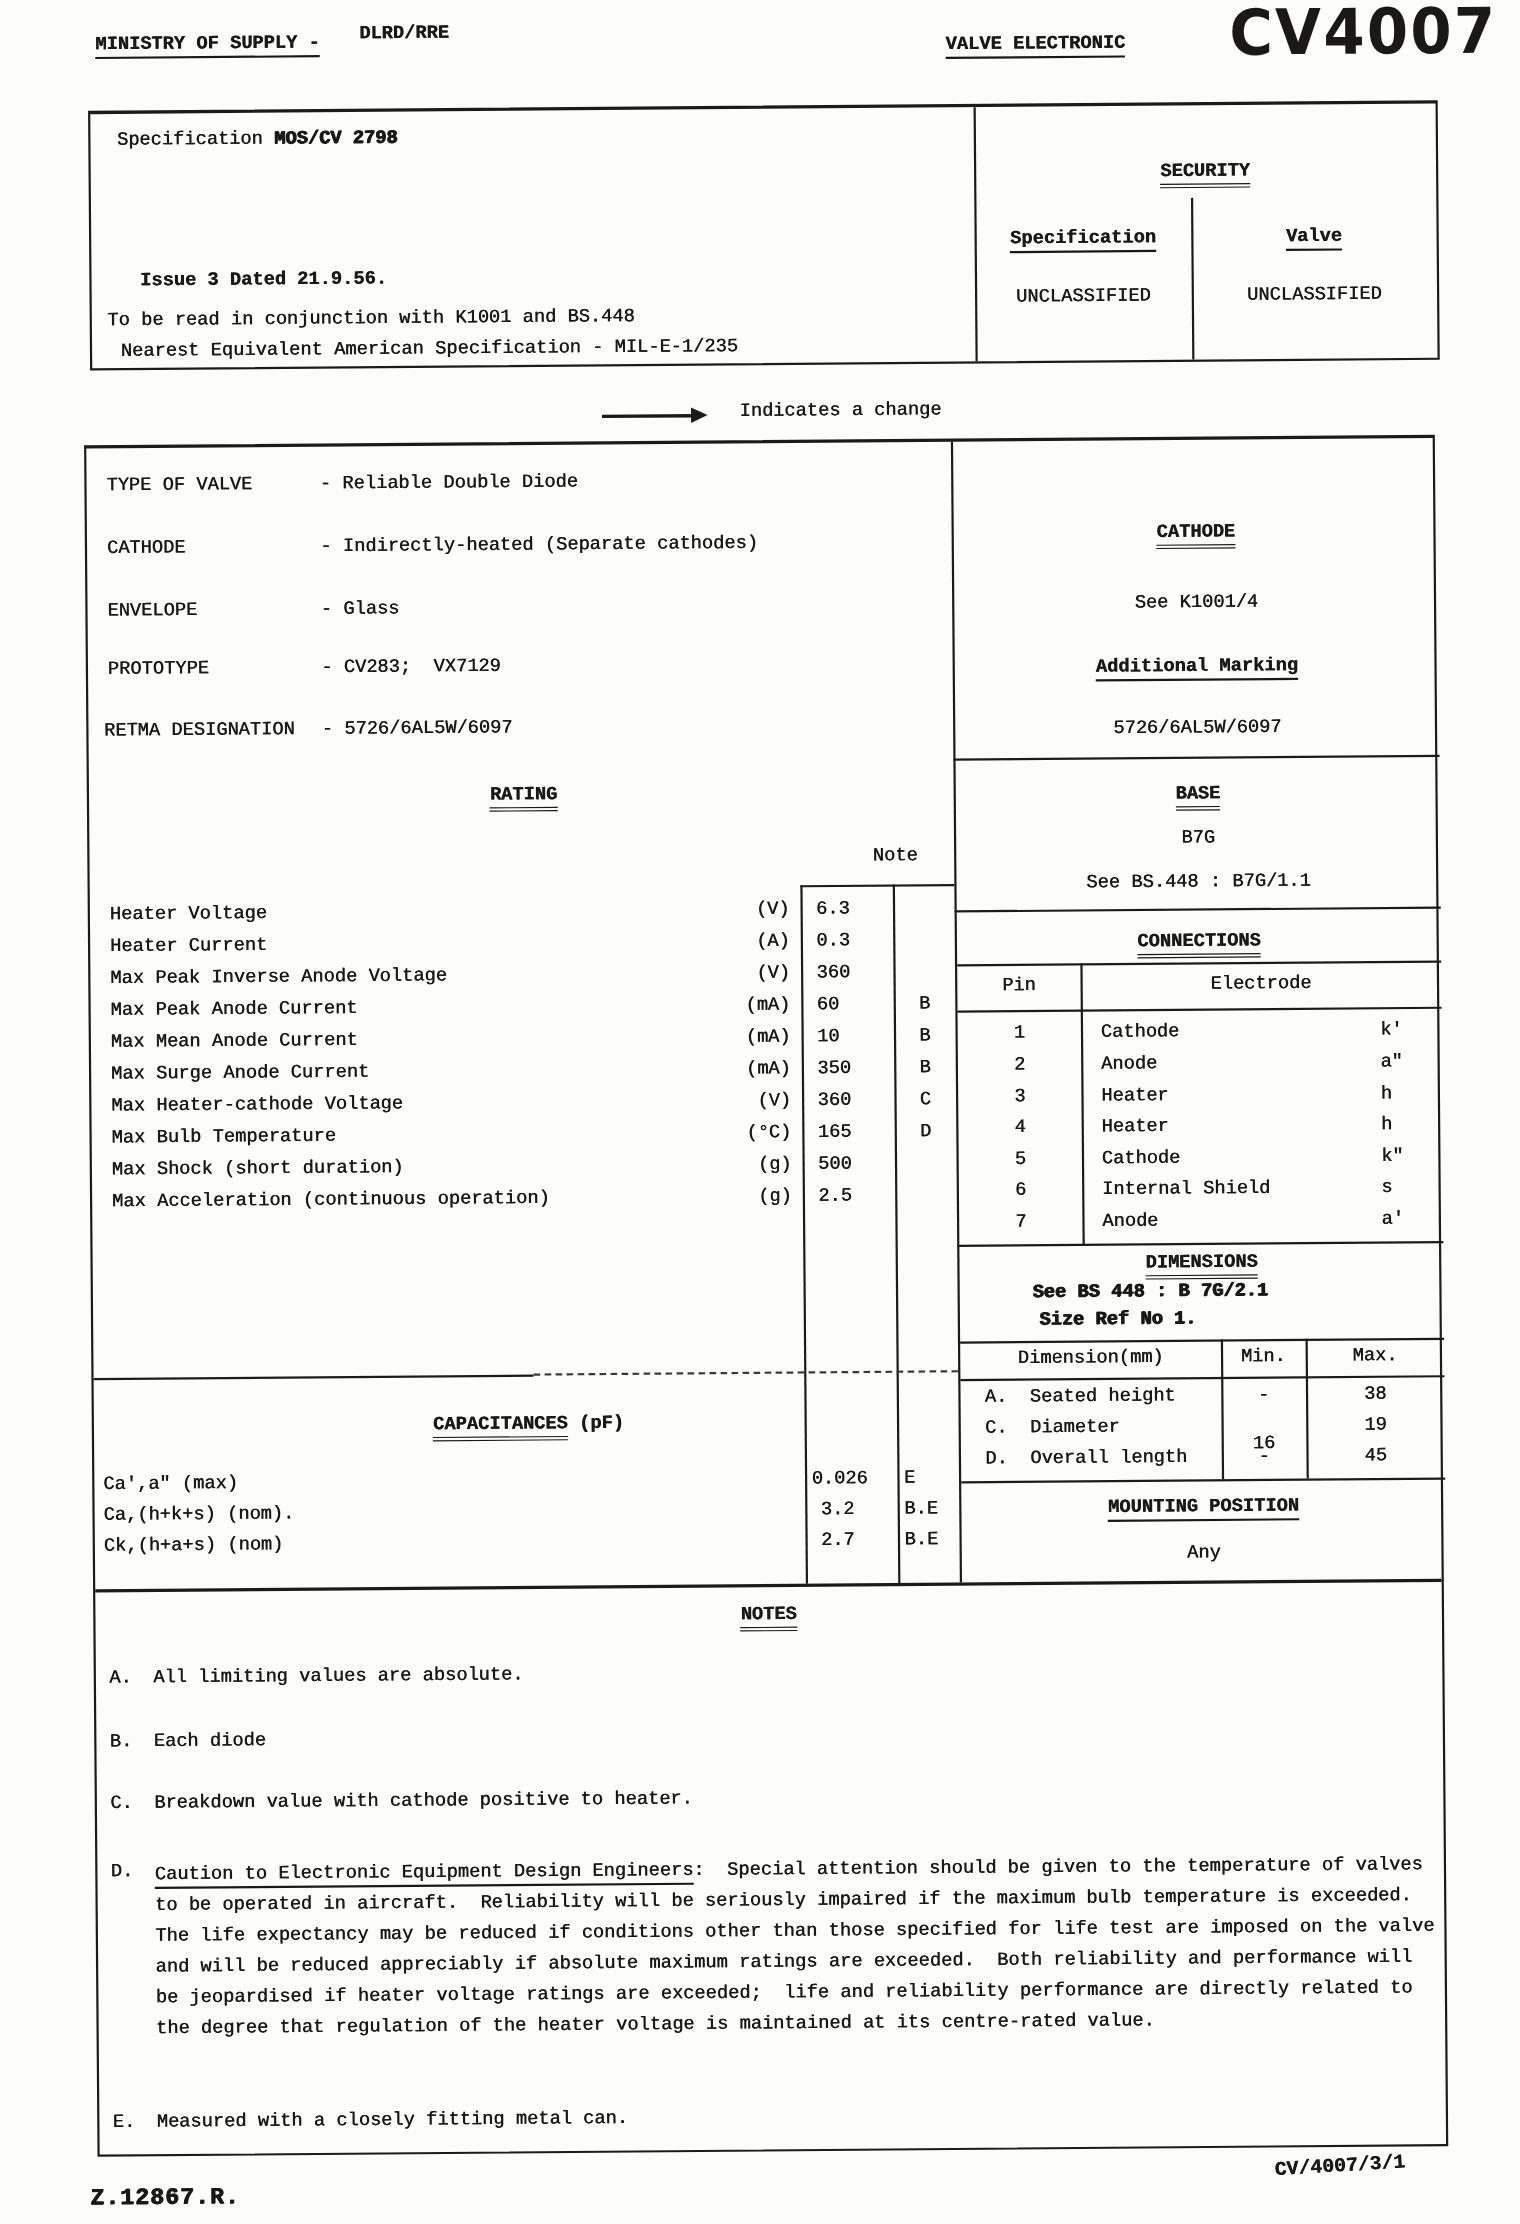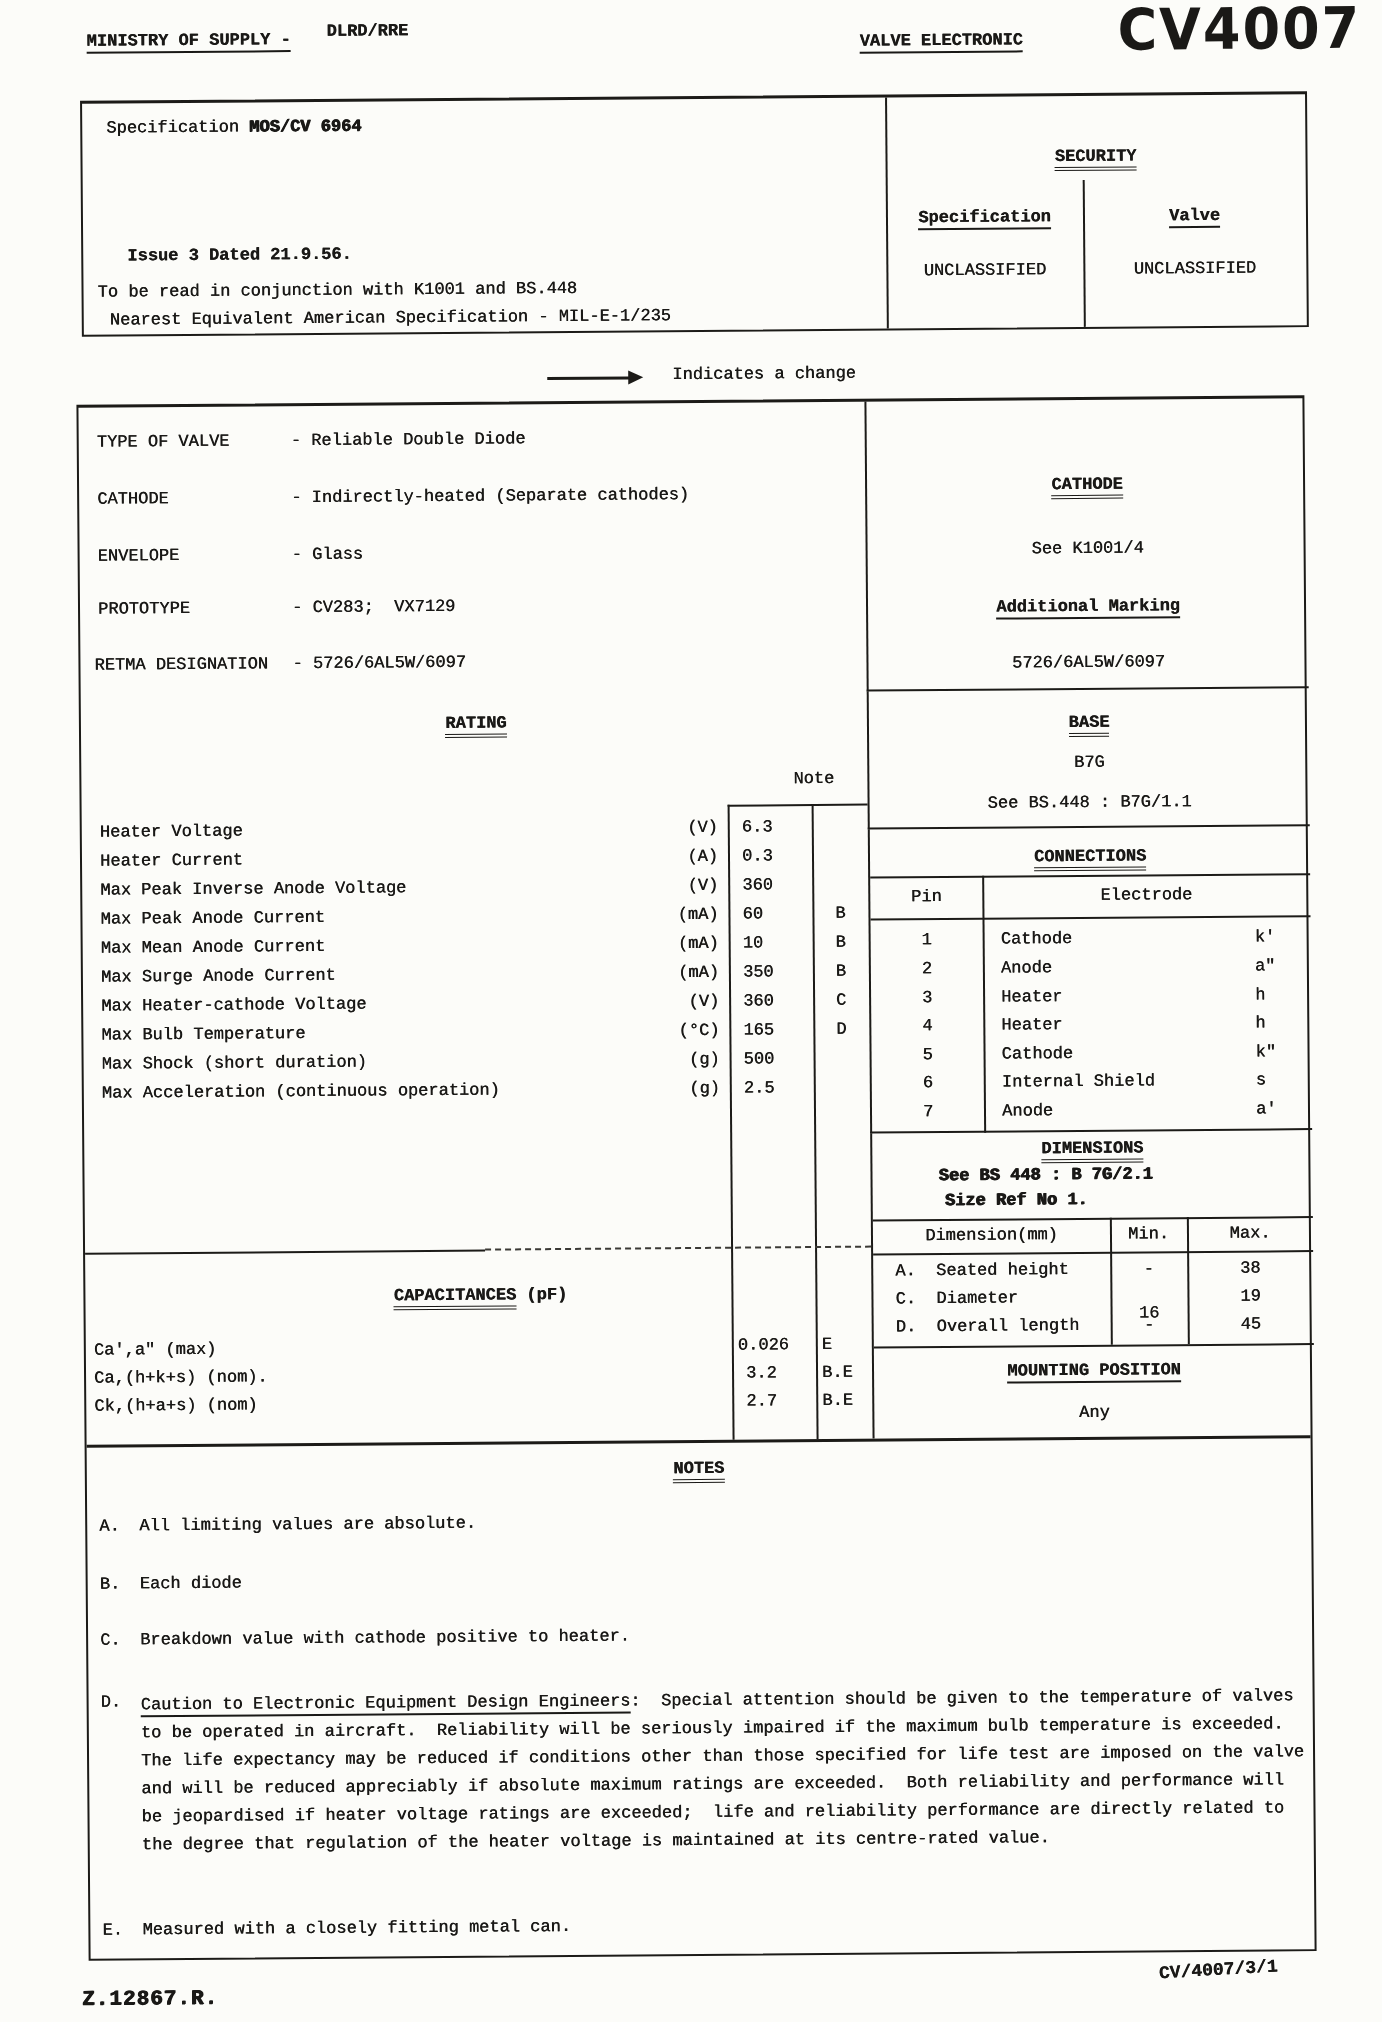--- a/index.html
+++ b/index.html
@@ -34,21 +34,21 @@
 
 <div class="page">
 <div class="rot">
 
   <div class="t b" style="left:95px;top:26px;"><span class="u">MINISTRY OF SUPPLY -</span></div>
   <div class="t b" style="left:335px;top:18px;">DLRD/RRE</div>
   <div class="t b" style="left:868px;top:32px;"><span class="u">VALVE ELECTRONIC</span></div>
   <div class="bigcode" style="left:1126px;top:2px;">CV4007</div>
 
   <div class="box" style="left:88px;top:96px;width:1227px;height:236px;border-top-width:3.5px;">
-    <div class="t" style="left:24px;top:14px;"><span>Specification </span><span class="b heavy">MOS/CV 6964</span></div>
+    <div class="t" style="left:24px;top:14px;"><span>Specification </span><span class="b heavy">MOS/CV 2798</span></div>
     <div class="t b" style="left:44px;top:142px;">Issue 3 Dated 21.9.56.</div>
     <div class="t" style="left:14px;top:178px;">To be read in conjunction with K1001 and BS.448</div>
     <div class="t" style="left:26px;top:206px;">Nearest Equivalent American Specification - MIL-E-1/235</div>
 
     <div class="vline" style="left:803px;top:0;height:231px;"></div>
     <div class="abs" style="left:803px;top:0;width:420px;height:231px;">
       <div class="cw b" style="top:50px;"><span class="uu">SECURITY</span></div>
       <div class="vline" style="left:197px;top:84px;height:147px;"></div>
       <div class="cw b" style="left:0;width:197px;top:110px;"><span class="u">Specification</span></div>
       <div class="cw b" style="left:197px;width:223px;top:110px;"><span class="u">Valve</span></div>

